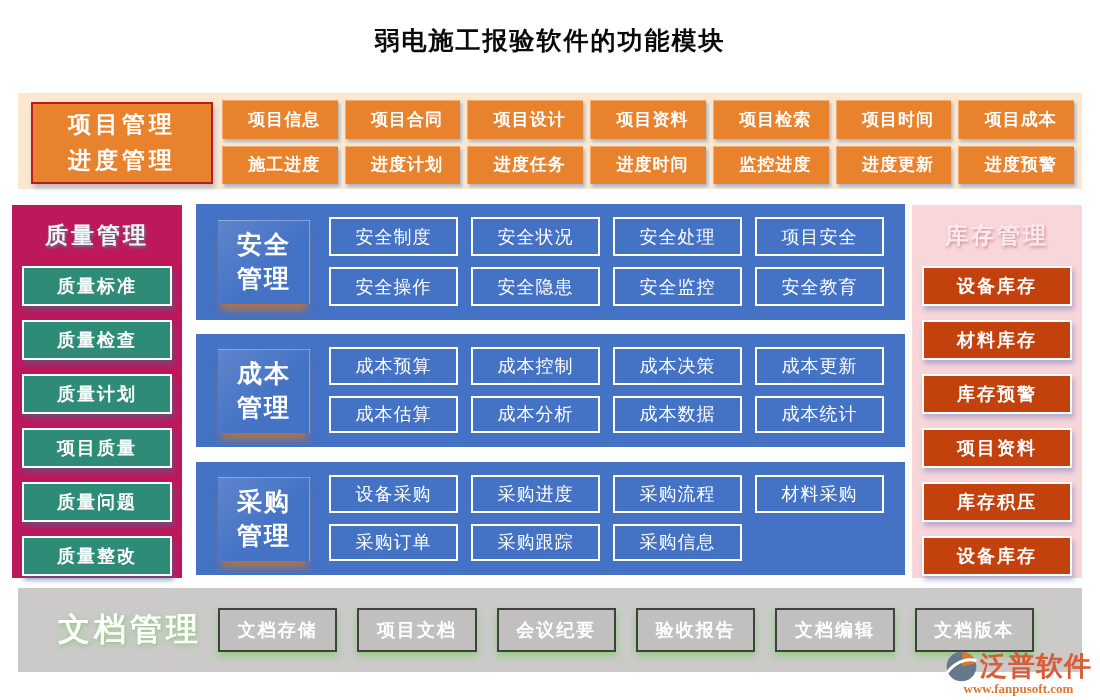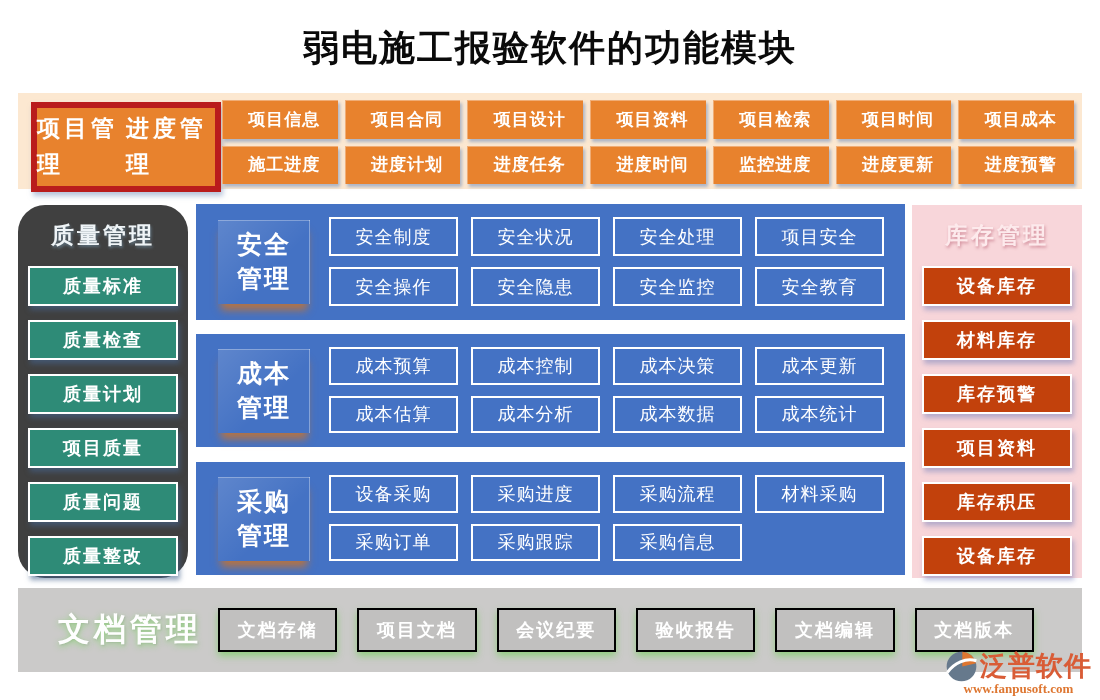--- a/index.html
+++ b/index.html
@@ -3,50 +3,50 @@
 <meta charset="utf-8">
 <style>
   html,body { margin:0; padding:0; background:#ffffff; }
   .stage {
     position:relative; width:1100px; height:700px; overflow:hidden;
     background:#ffffff;
     font-family:"Liberation Serif","DejaVu Serif",serif;
   }
   .title {
     position:absolute; top:24px; left:0; right:0;
-    text-align:center; font-size:36px; font-weight:bold; color:#0a0a0a;
+    text-align:center; font-size:25px; font-weight:bold; color:#0a0a0a;
     letter-spacing:2px;
   }
   
   .top-band {
     position:absolute; left:18px; top:93px; width:1064px; height:96px;
     background:#FCE8D1;
   }
   .pm-label {
     position:absolute; left:13px; top:9px; width:178px; height:78px;
-    background:#E8822D; border:6px solid #b91c1c;
+    background:#E8822D; border:2px solid #b91c1c;
     box-shadow:2px 4px 5px rgba(125,150,190,.55);
-    display:flex; flex-direction:row; justify-content:center; align-items:center;
+    display:flex; flex-direction:column; justify-content:center; align-items:center;
     color:#fff; font-size:23px; font-weight:bold; line-height:1.55; letter-spacing:4px;
   }
   .band-grid {
     position:absolute; left:204px; top:7px; right:8px; bottom:5px;
     display:grid; grid-template-columns:repeat(7,1fr); grid-auto-rows:1fr; gap:7px;
   }
   .band-btn {
     background:#E8822D; color:#fff; font-size:17px; font-weight:bold; letter-spacing:1px;
     display:flex; align-items:center; justify-content:center;
     box-shadow:2px 3px 3px rgba(110,140,190,.55), inset 1px 1px 0 rgba(255,255,255,.35);
     cursor:pointer; white-space:nowrap;padding-left:9px;
   }
   
   .side {
     position:absolute; top:205px; width:170px; height:373px;
   }
-  .side-left  { left:18px;  background:#404040;border-radius:27px; }
+  .side-left  { left:12px;  background:#be185d; }
   .side-right { left:912px; background:#F8D6DA; }
   .side-header {
     text-align:center; margin-top:15px; font-size:23px; font-weight:bold; letter-spacing:3px;
   }
   .side-left  .side-header { color:#eff4f7; text-shadow:1px 2px 3px rgba(100,122,138,.9); }
   .side-right .side-header { color:#fdeaec; text-shadow:1px 2px 3px rgba(205,130,146,.85); }
   .side-btns { display:flex; flex-direction:column; gap:14px; margin:15px 10px 0; }
   .side-btn {
     height:36px; border:2px solid #fff; display:flex; align-items:center; justify-content:center;
     color:#fff; font-size:18px; font-weight:bold; letter-spacing:2px; cursor:pointer; white-space:nowrap;
@@ -83,21 +83,21 @@
   .doc-label {
     position:absolute; left:40px; top:50%; transform:translateY(-50%);
     font-size:32px; font-weight:bold; color:#fefefe; letter-spacing:4px;
     text-shadow:0 2px 6px rgba(145,212,125,.95), 1px 1px 2px rgba(170,170,170,.8);
   }
   .doc-btns {
     position:absolute; left:200px; right:48px; top:50%; transform:translateY(-50%);
     display:flex; gap:20px;
   }
   .doc-btn {
-    flex:1; height:40px; background:#C1C0BF; border:2px solid #000000;
+    flex:1; height:40px; background:#C1C0BF; border:2px solid #404040;
     box-shadow:0 4px 7px rgba(135,205,115,.85);
     display:flex; align-items:center; justify-content:center;
     color:#fff; font-size:18px; font-weight:bold; letter-spacing:2px; cursor:pointer; white-space:nowrap;
   }
   
   .logo { position:absolute; right:8px; top:648px; text-align:center; }
   .logo-row { display:flex; align-items:center; justify-content:flex-end; gap:2px; }
   .logo-text { font-size:27px; font-weight:bold; color:#D95C36; letter-spacing:1px; }
   .logo-url  { font-size:13px; font-weight:bold; color:#DE7630; margin-top:-3px; text-align:center; }
 </style>

